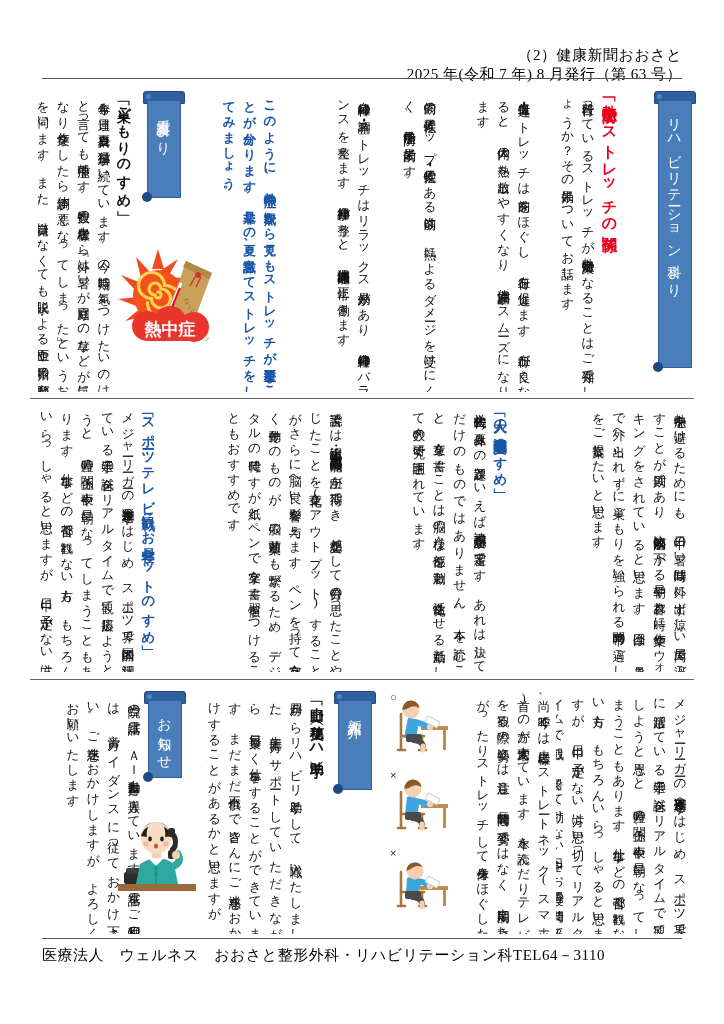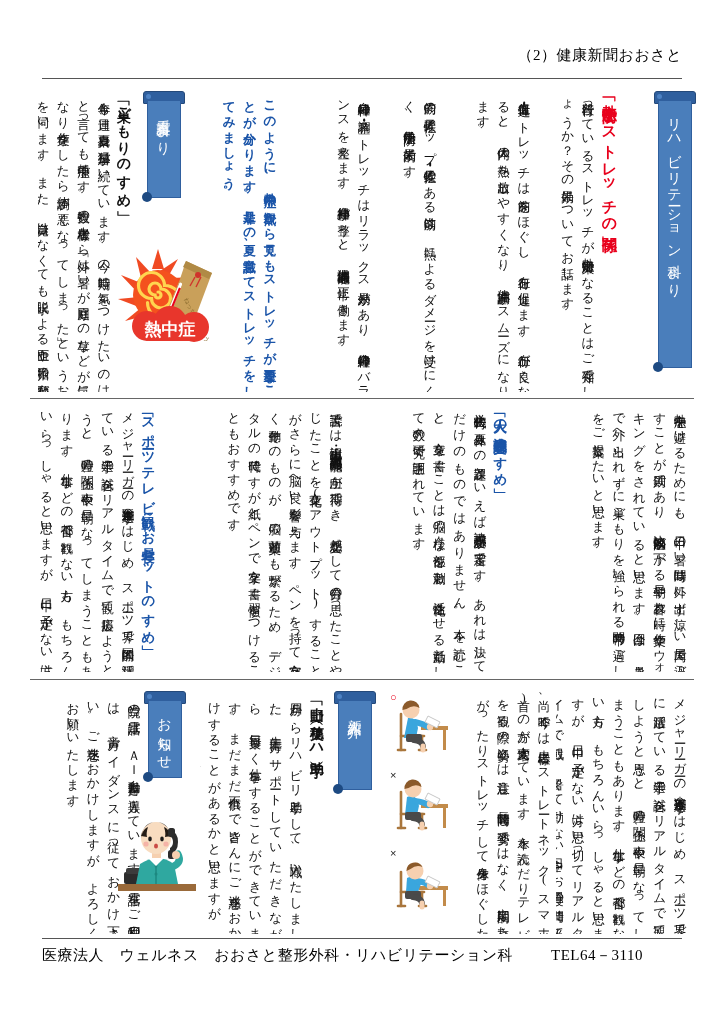--- a/index.html
+++ b/index.html
@@ -71,21 +71,21 @@
 
   .footer {
     position: absolute;
     left: 42px; top: 946px;
     width: 640px;
     font-size: 15px;
     display: flex;
     align-items: center;
   }
   .footer-org { white-space: nowrap; letter-spacing: 0.5px; }
-  .footer-tel { white-space: nowrap; margin-left: 38px; letter-spacing: 0.5px; }
+  .footer-tel { white-space: nowrap; letter-spacing: 0.5px; }
   
   .vblock {
     position: absolute;
     writing-mode: vertical-rl;
     text-orientation: upright;
     font-size: 12.6px;
     line-height: 1.62;
     letter-spacing: 0.7px;
     text-align: justify;
     color: #111;
@@ -207,20 +207,21 @@
   .mark.ok { color: #e8001c; }
   .mark.ng { color: #222; }
 </style>
 </head>
 <body>
 
 <div class="page">
 
   <div class="masthead">
     <div class="masthead-left">（2）健康新聞おおさと</div>
+    <div class="masthead-right">2025 年(令和 7 年) 8 月発行（第 63 号）</div>
   </div>
   <div class="rule-top"></div>
 
   <div class="ribbon" style="left:658px; top:100px; height:268px;">
     <div class="cap"></div>
     <div class="body" style="height:268px;">
       <span class="label">リハビリテーション科より</span>
     </div>
     <div class="knot" style="top:262px;"></div>
   </div>

